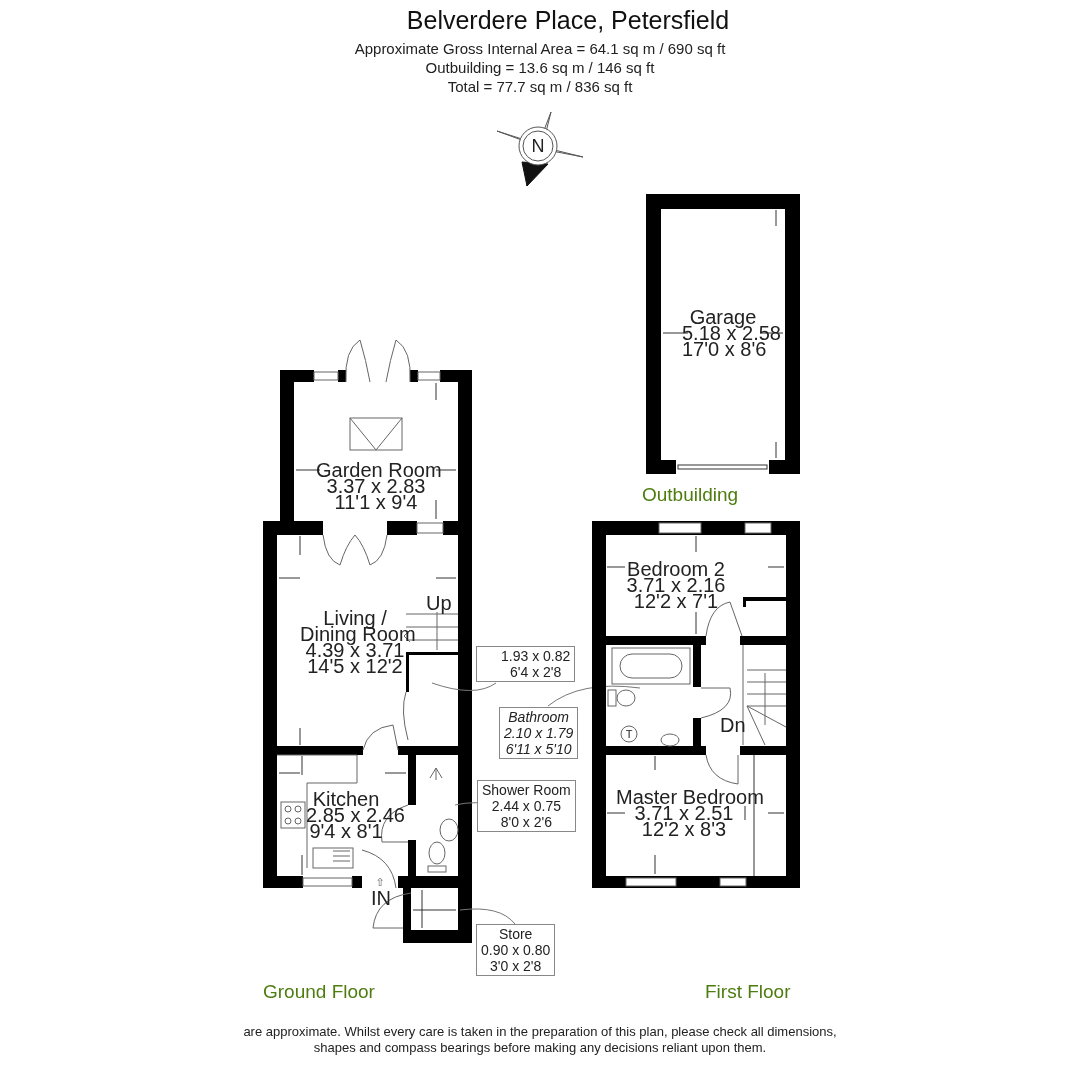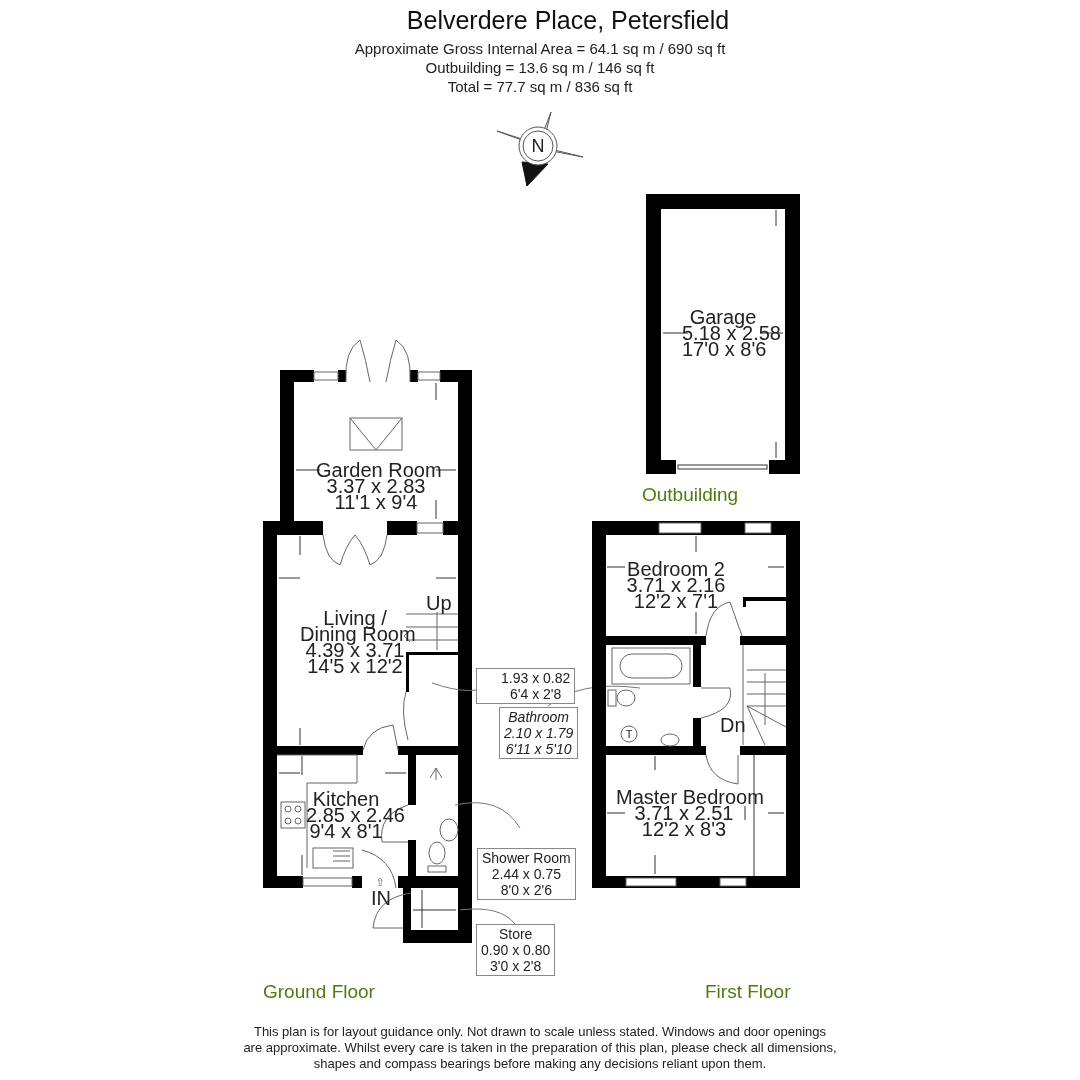--- a/index.html
+++ b/index.html
@@ -234,32 +234,32 @@
 
 <div class="lbl" style="left:426px; top:595px; width:22px;">Up</div>
 
 <div class="lbl" style="left:300px; top:610px; width:110px;">
   <div>Living /</div>
   <div>Dining Room</div>
   <div>4.39 x 3.71</div>
   <div>14'5 x 12'2</div>
 </div>
 
-<div class="box" style="left:476px; top:668px;padding-left:24px;">
+<div class="box" style="left:476px; top:646px;padding-left:24px;">
   <div>1.93 x 0.82</div>
   <div>6'4 x 2'8</div>
 </div>
 
 <div class="lbl" style="left:306px; top:791px; width:80px;">
   <div>Kitchen</div>
   <div>2.85 x 2.46</div>
   <div>9'4 x 8'1</div>
 </div>
 
-<div class="box" style="left:477px; top:848px;">
+<div class="box" style="left:477px; top:780px;">
   <div>Shower Room</div>
   <div>2.44 x 0.75</div>
   <div>8'0 x 2'6</div>
 </div>
 
 <div class="lbl" style="left:370px; top:874px; width:20px; font-size:11px; color:#666;">⇧</div>
 <div class="lbl" style="left:370px; top:890px; width:22px;">IN</div>
 
 <div class="box" style="left:476px; top:924px;">
   <div>Store</div>
@@ -294,16 +294,15 @@
   <div>3.71 x 2.51</div>
   <div>12'2 x 8'3</div>
 </div>
 
 <div class="lbl" style="left:530px; top:136px; width:16px; font-size:18px; line-height:20px;">N</div>
 
 <div class="floor" style="left:263px; top:981px;">Ground Floor</div>
 <div class="floor" style="left:705px; top:981px;">First Floor</div>
 
 <div class="abs disclaimer">
-  <div>This plan is for layout guidance only. Not drawn to scale unless stated. Windows and door openings</div>
   <div>are approximate. Whilst every care is taken in the preparation of this plan, please check all dimensions,</div>
   <div>shapes and compass bearings before making any decisions reliant upon them.</div>
 </div>
 
 </body></html>

